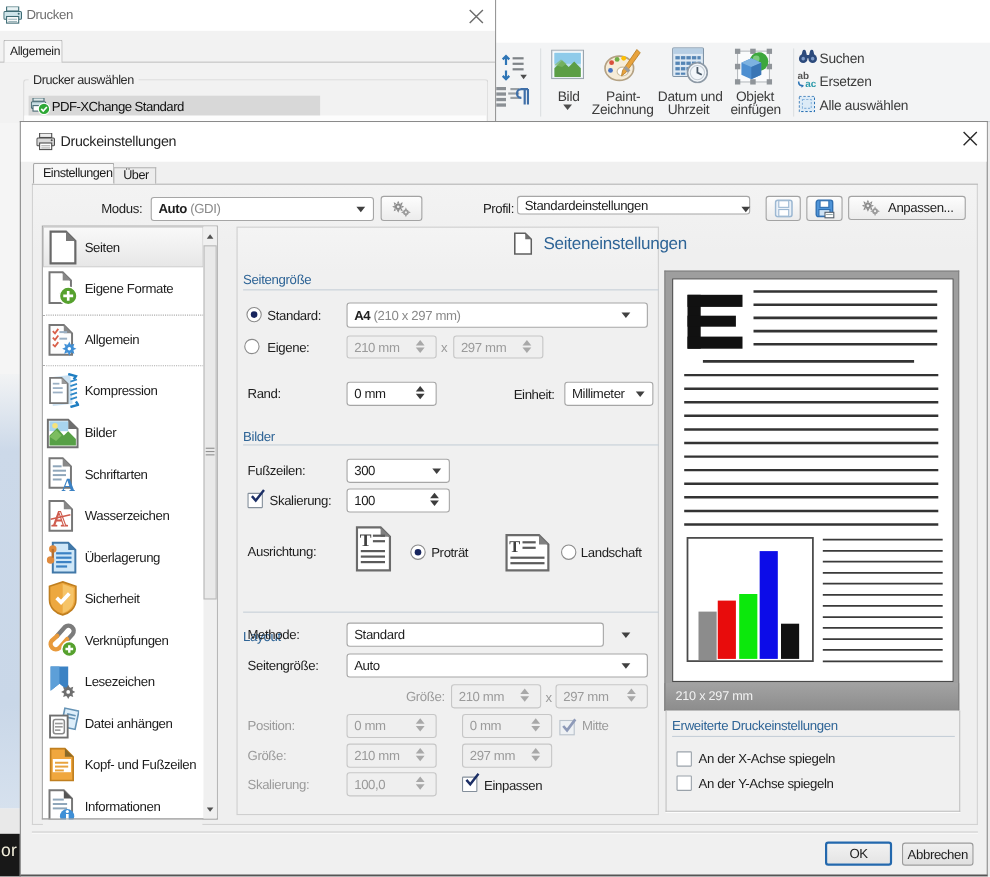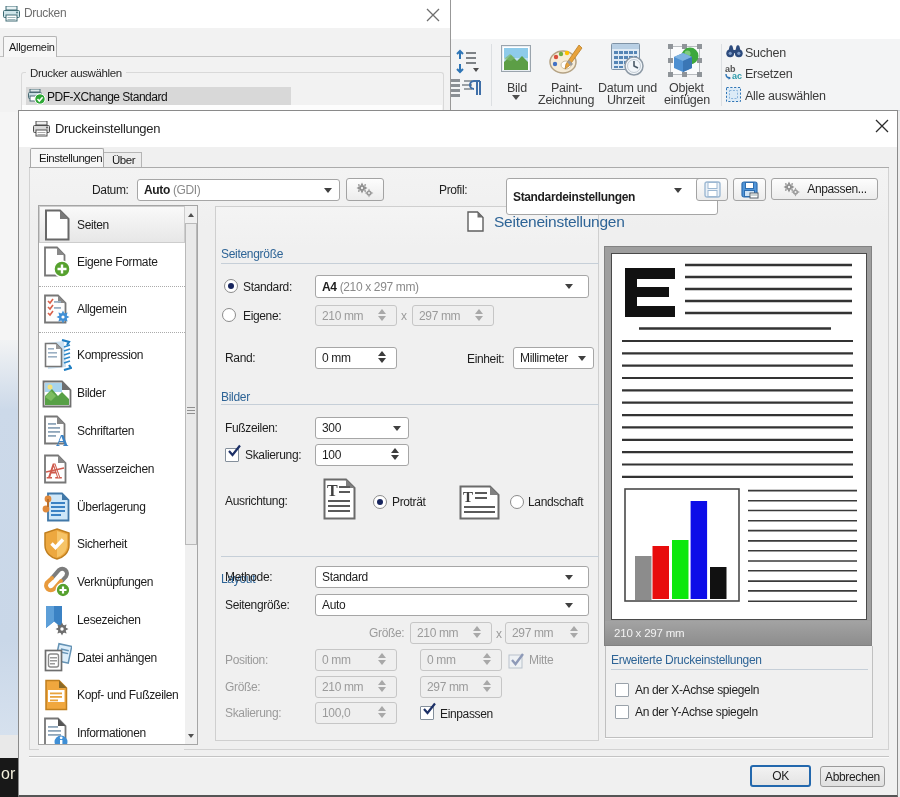--- a/index.html
+++ b/index.html
@@ -222,39 +222,39 @@
 <div class="a" style="left:29px;top:167px;width:860px;height:1px;background:#ababab;"></div>
 <div class="a" style="left:103px;top:152px;width:39px;height:15px;background:#ededed;border:1px solid #b5b5b5;border-bottom:none;"></div>
 <div class="a" style="left:112px;top:154px;font-size:11.5px;letter-spacing:-0.45px;color:#1a1a1a;">Über</div>
 <div class="a" style="left:30px;top:148px;width:74px;height:19px;background:#f7f7f7;border:1px solid #a8a8a8;border-bottom:none;border-radius:2px 2px 0 0;"></div>
 <div class="a" style="left:39px;top:152px;font-size:11.5px;letter-spacing:-0.45px;color:#1a1a1a;">Einstellungen</div>
 
 <div class="a" style="left:29px;top:168px;width:860px;height:582px;background:linear-gradient(#f3f3f3,#efefef 60px,#efefef);border:1px solid #d2d2d2;border-top:none;"></div>
 
 <div class="a" style="left:215px;top:206px;width:384px;height:535px;background:linear-gradient(#f4f4f4,#f0f0f0 40px,#f0f0f0);border:1px solid #cfcfcf;"></div>
 
-<div class="lbl" style="left:92px;top:183px;">Datum:</div>
+<div class="lbl" style="left:92px;top:183px;">Modus:</div>
 <div class="fld" style="left:137px;top:179px;width:203px;height:22px;"><b>Auto</b>&nbsp;<span style="color:#8a8a8a;">(GDI)</span></div>
 <div class="dn" style="left:324px;top:188px;"></div>
 <div class="btn" style="left:346px;top:178px;width:38px;height:23px;">
   <svg width="22" height="18" viewBox="0 0 22 18">
     <g fill="#8c8c8c">
           <circle cx="8" cy="7" r="3"></circle>
           <path d="M8 1.5 L9.2 4 L6.8 4 Z M8 12.5 L9.2 10 L6.8 10 Z M2.5 7 L5 8.2 L5 5.8 Z M13.5 7 L11 8.2 L11 5.8 Z M3.9 2.9 L6 3.8 L4.8 6 Z M12.1 2.9 L10 3.8 L11.2 6 Z M3.9 11.1 L6 10.2 L4.8 8 Z M12.1 11.1 L10 10.2 L11.2 8 Z"></path>
         </g>
     <g fill="#9b9b9b">
           <circle cx="15" cy="12" r="2.6"></circle>
           <path d="M15 7.5 L16 9.8 L14 9.8 Z M15 16.5 L16 14.2 L14 14.2 Z M10.5 12 L12.8 13 L12.8 11 Z M19.5 12 L17.2 13 L17.2 11 Z"></path>
         </g>
     <circle cx="8" cy="7" r="1.2" fill="#f0f0f0"></circle>
         <circle cx="15" cy="12" r="1" fill="#f0f0f0"></circle>
   </svg>
 </div>
 <div class="lbl" style="left:439px;top:183px;">Profil:</div>
-<div class="fld" style="left:506px;top:178px;width:212px;height:37px;font-weight:bold;">Standardeinstellungen</div>
+<div class="fld" style="left:470px;top:178px;width:212px;height:17px;">Standardeinstellungen</div>
 <div class="dn" style="left:674px;top:188px;"></div>
 <div class="btn" style="left:696px;top:178px;width:32px;height:23px;">
   <svg width="17" height="17" viewBox="0 0 17 17">
     <rect x="1" y="1" width="15" height="15" rx="2" fill="#eaf1f8" stroke="#9db8d2" stroke-width="1.4"></rect>
     <rect x="4" y="1.5" width="9" height="6" fill="#fff" stroke="#9db8d2"></rect>
     <rect x="4" y="9.5" width="9" height="6" fill="#fff" stroke="#9db8d2"></rect>
   </svg>
 </div>
 <div class="btn" style="left:733px;top:178px;width:33px;height:23px;">
   <svg width="18" height="18" viewBox="0 0 18 18">
@@ -519,21 +519,21 @@
   <rect x="5" y="21" width="31" height="2"></rect>
         <rect x="5" y="26" width="31" height="2"></rect>
       </g>
 </svg>
 <div class="rd" style="left:510px;top:495px;"></div>
 <div class="lbl" style="left:528px;top:495px;">Landschaft</div>
 
 <div class="sh" style="left:221px;top:572px;">Layout</div>
 <div class="shline" style="left:221px;top:556px;width:378px;"></div>
 <div class="lbl" style="left:225px;top:570px;">Methode:</div>
-<div class="fld" style="left:315px;top:566px;width:274px;height:22px;">Standard</div>
+<div class="fld" style="left:315px;top:566px;width:234px;height:22px;">Standard</div>
 <div class="dn" style="left:565px;top:575px;"></div>
 <div class="lbl" style="left:225px;top:598px;">Seitengröße:</div>
 <div class="fld" style="left:315px;top:594px;width:274px;height:22px;">Auto</div>
 <div class="dn" style="left:565px;top:603px;"></div>
 <div class="lbl gtx" style="left:369px;top:626px;">Größe:</div>
 <div class="fld gray" style="left:410px;top:622px;width:82px;height:22px;">210 mm</div>
 <div class="spn gy" style="left:473px;top:626px;">
       <i class="u"></i>
       <i class="d"></i>
     </div>

